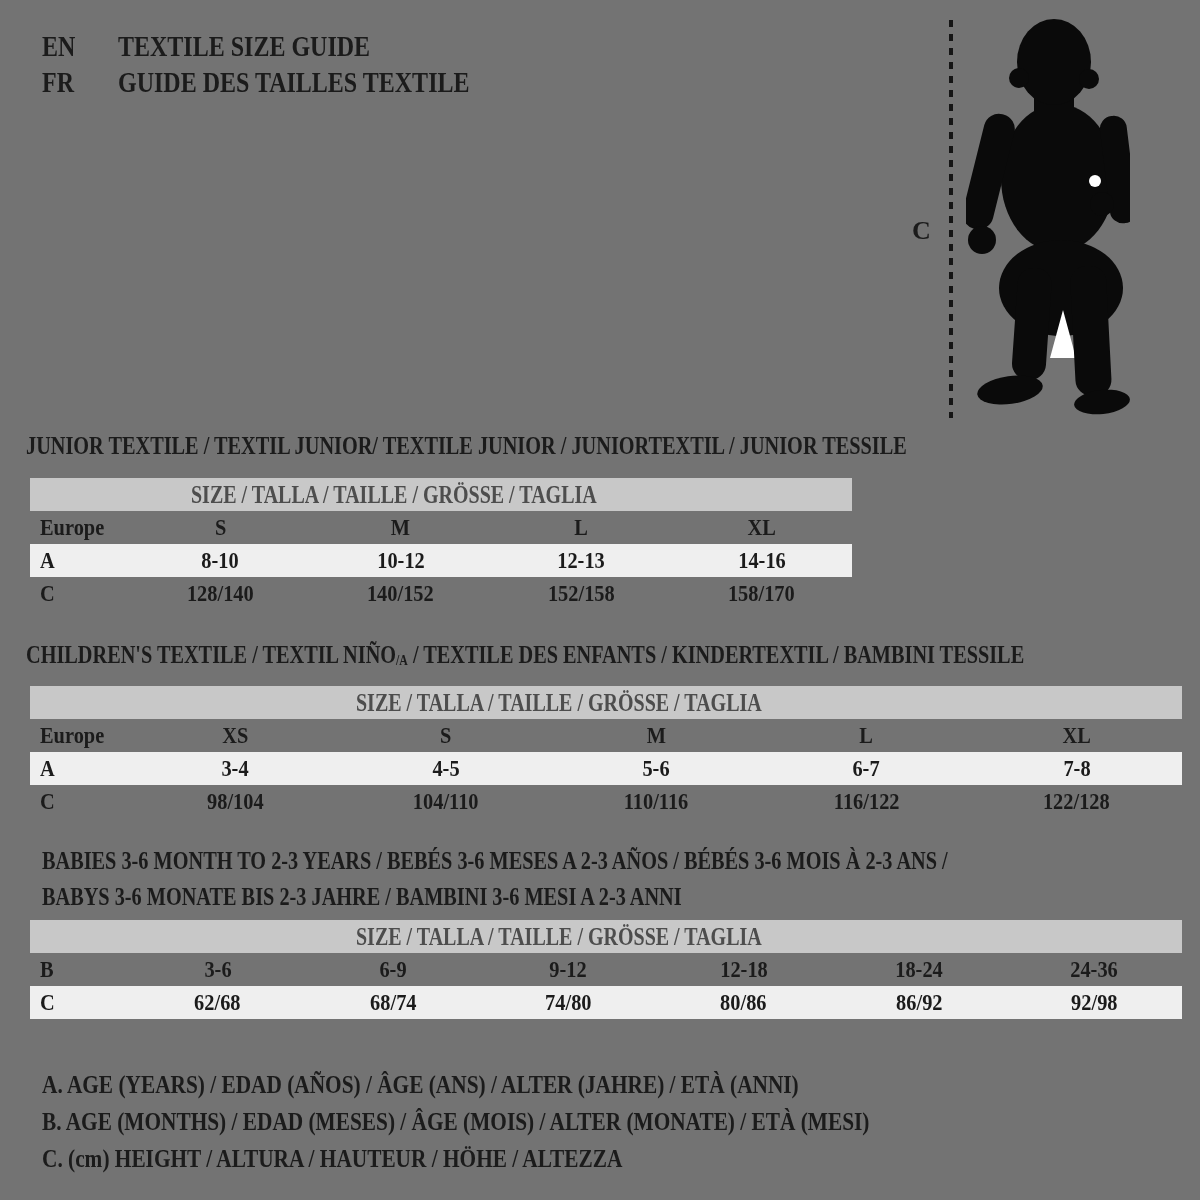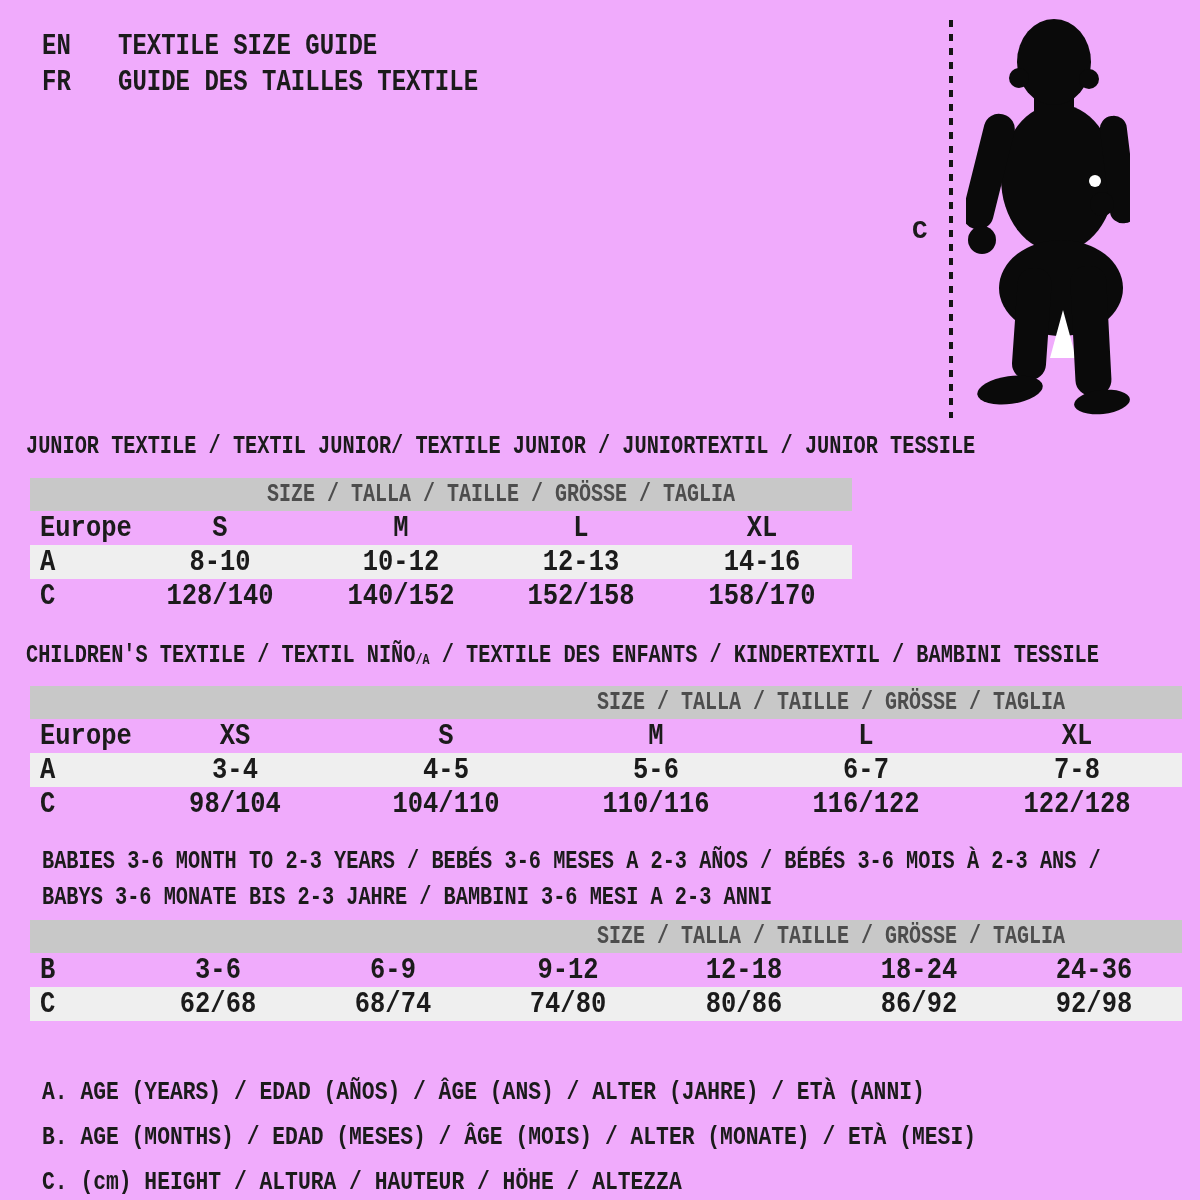--- a/index.html
+++ b/index.html
@@ -1,18 +1,18 @@
 <!DOCTYPE html>
 <html><head>
 <meta charset="utf-8">
 <style>
   html,body{margin:0;padding:0;background:#fff;}
   .page{
-    position:relative;width:1200px;height:1200px;background:#f0abfc;
-    font-family:Liberation Mono, monospace;font-weight:700;color:#1b1b1b;
+    position:relative;width:1200px;height:1200px;background:#737373;
+    font-family:Liberation Serif, serif;font-weight:700;color:#1b1b1b;
     overflow:hidden;
   }
   
   .cond{display:inline-block;white-space:nowrap;transform-origin:0 50%;}
   .sx78{transform:scaleX(.78);}
   .sx80{transform:scaleX(.80);}
   .sx82{transform:scaleX(.82);}
   .sx85{transform:scaleX(.85);}
   .cellc{transform-origin:50% 50%;}
 
@@ -27,37 +27,37 @@
   }
   .fig-label{position:absolute;left:912px;top:216px;font-size:26px;}
   .silhouette{position:absolute;left:966px;top:16px;}
 
   
   .sec-title{position:absolute;left:26px;font-size:26px;line-height:30px;}
   .sub-small{font-size:.58em;position:relative;top:.12em;}
 
   
   table.size-table{position:absolute;left:30px;border-collapse:collapse;table-layout:fixed;}
-  table.size-table td{height:33px;vertical-align:middle;text-align:center;font-size:30px;padding:0;}
+  table.size-table td{height:33px;vertical-align:middle;text-align:center;font-size:24px;padding:0;}
   table.size-table td:first-child{text-align:left;padding-left:10px;}
   table.size-table tr.bar td{
-    background:#c8c8c8;color:#4d4d4d;text-align:right;padding-left:8px;font-size:25px;height:33px;
+    background:#c8c8c8;color:#4d4d4d;text-align:center;padding-left:8px;font-size:25px;height:33px;
   }
   table.size-table tr.alt td{background:#efefef;}
   .t-junior{top:478px;width:822px;}
   .t-children{top:686px;width:1152px;}
   .t-babies{top:920px;width:1152px;}
 
   
   .babies-title{position:absolute;left:42px;top:843px;font-size:26px;line-height:36px;}
   .babies-title .line{display:block;}
 
   
   .legend{position:absolute;left:42px;top:1066px;font-size:26px;line-height:37px;}
-  .legend .line{display:block;margin-top:8px;}
+  .legend .line{display:block;}
 </style>
 </head>
 <body>
 
 <div class="page">
 
   <div class="lang-list">
     <div class="lang-row">
       <span class="cond sx80">EN</span>
       <span class="cond sx80">TEXTILE SIZE GUIDE</span>

